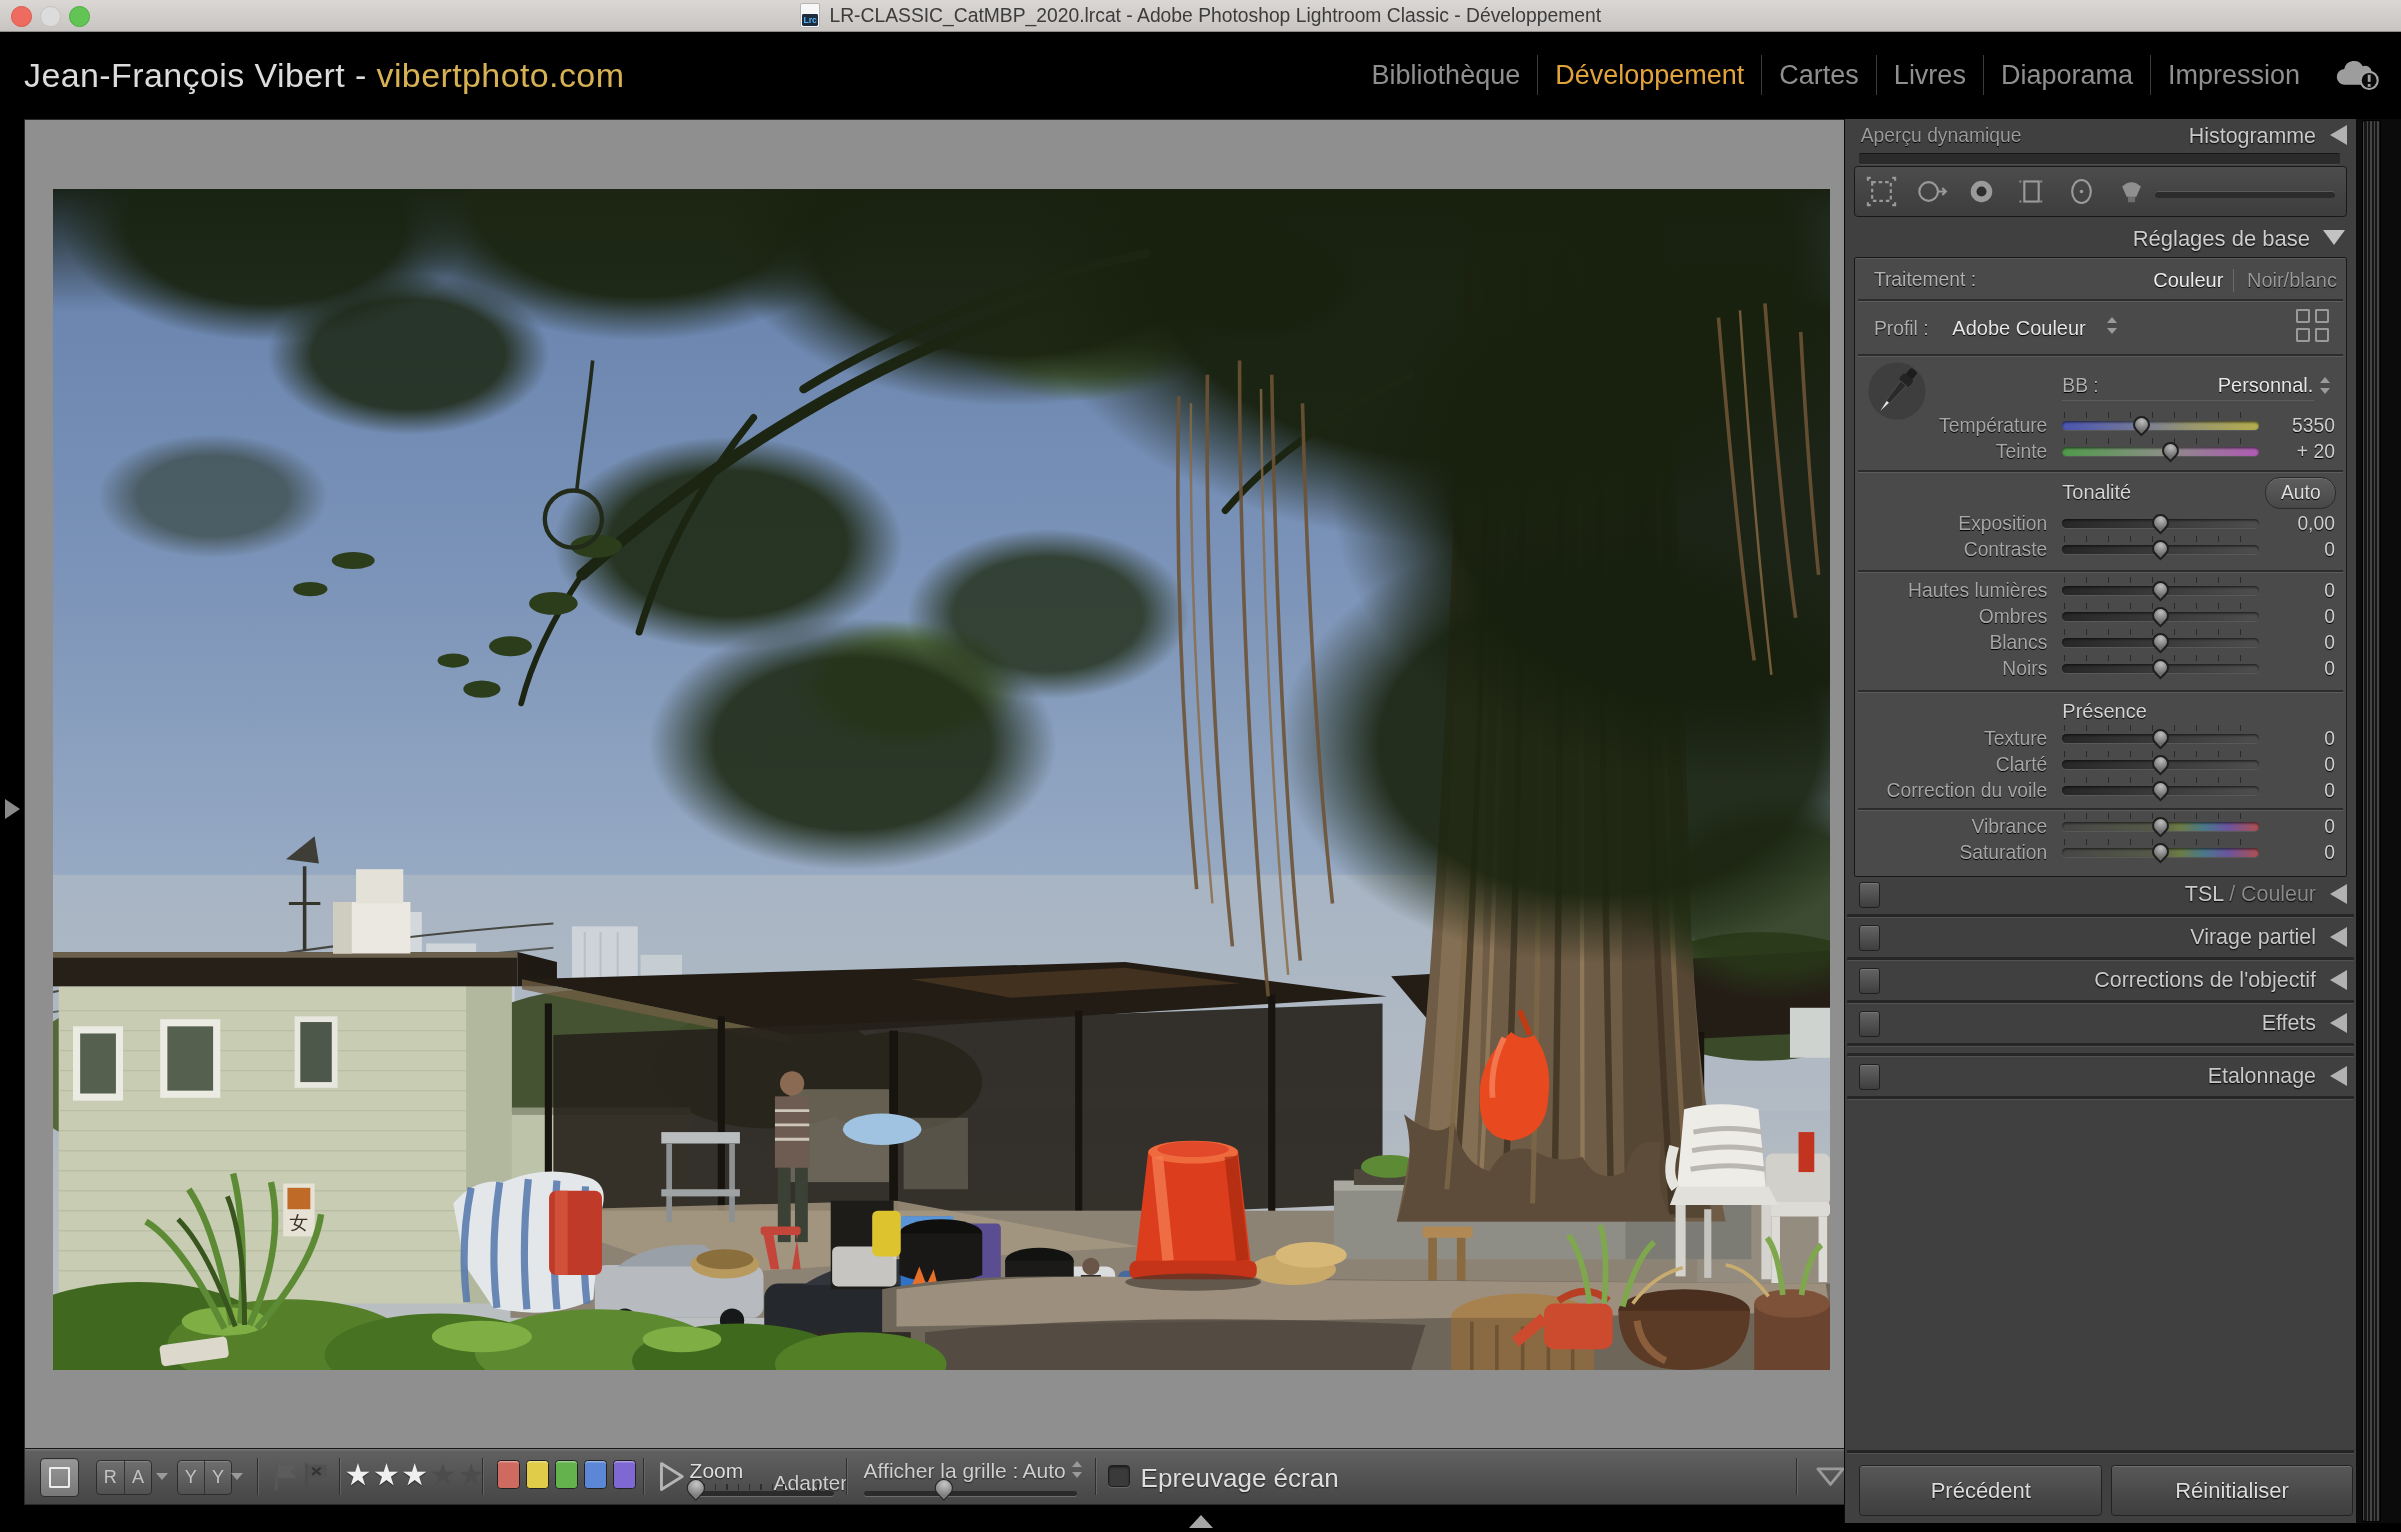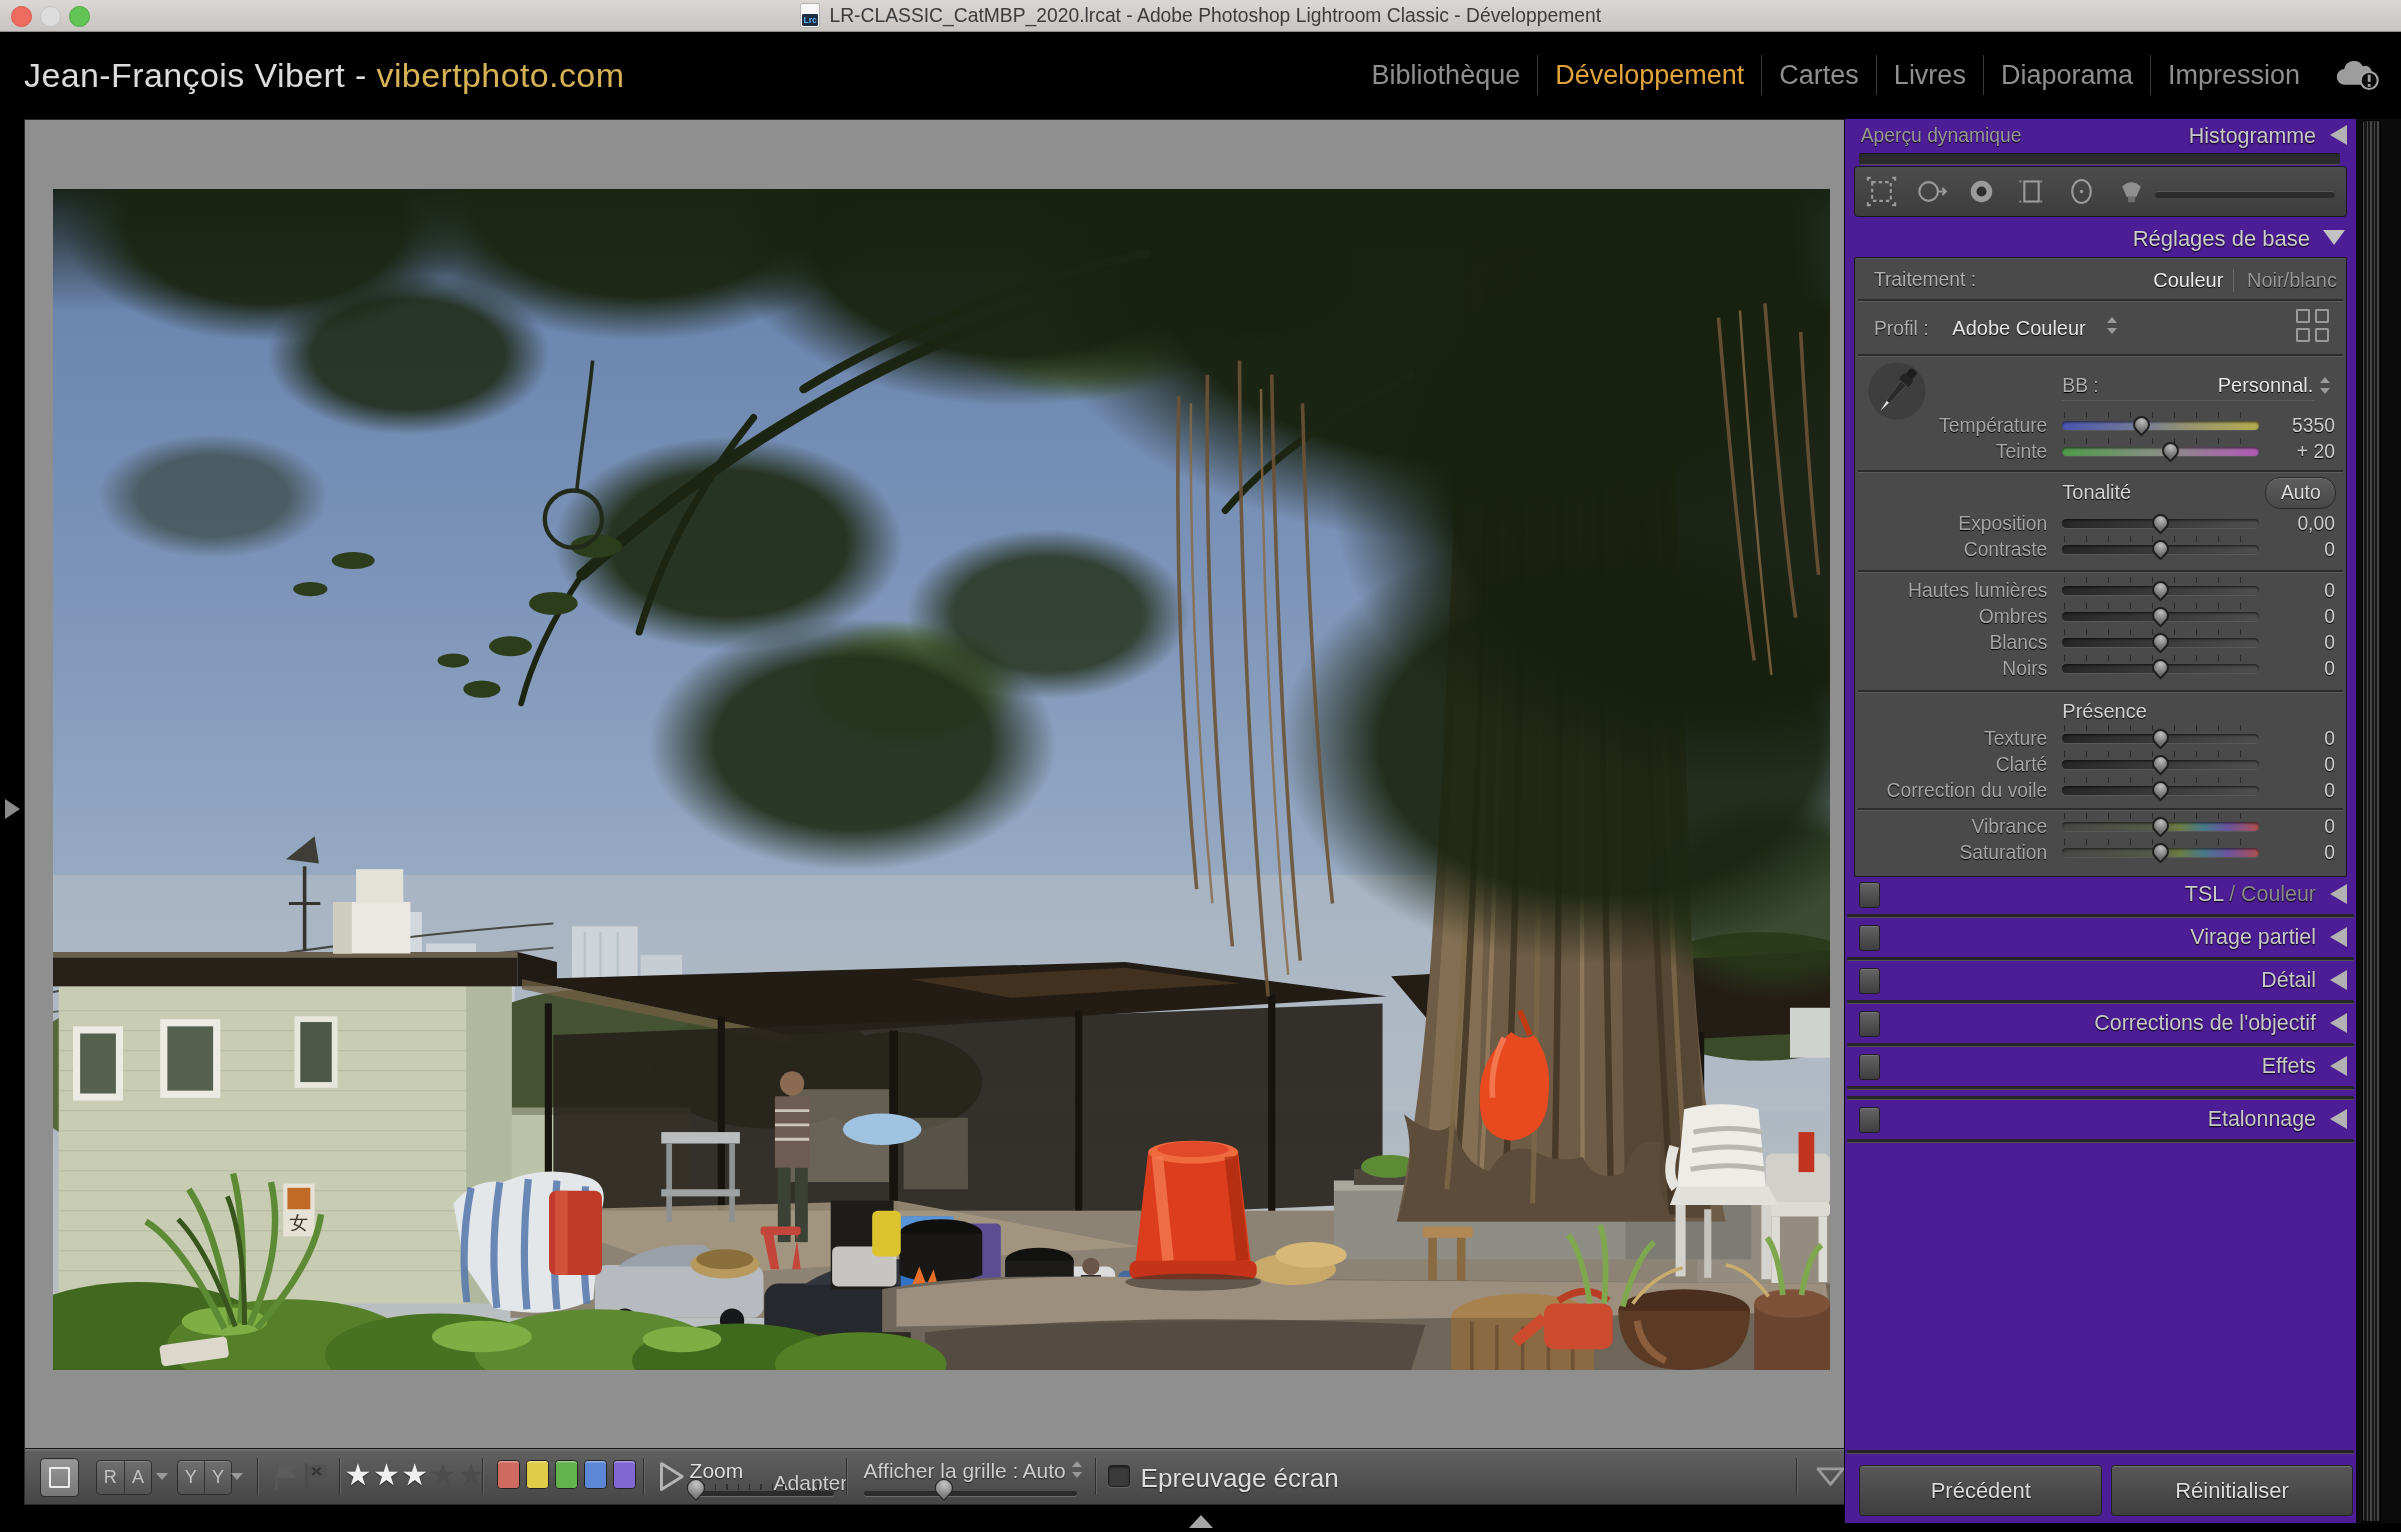--- a/index.html
+++ b/index.html
@@ -83,21 +83,21 @@
   .mini-track{position:absolute;height:5px;border-radius:2.9px;background:#2b2b2b;box-shadow:0 0.7px 0 #7a7a7a;}
   .mini-ticks{position:absolute;height:6.4px;background:repeating-linear-gradient(90deg,#2e2e2e 0 1.4px,transparent 1.4px 11.4px);}
   .mini-thumb{position:absolute;width:15.7px;height:15.7px;background:radial-gradient(circle at 35% 30%,#c6c6c6,#7e7e7e 75%);
     border:1.4px solid #222;border-radius:50% 50% 0 50%;transform:rotate(45deg);margin-left:-7.9px;top:-6.4px;}
   .checkbox{width:20px;height:20px;border-radius:3.6px;background:#3a3a3a;border:1.4px solid #1e1e1e;box-shadow:inset 0 1.4px 2.1px rgba(0,0,0,.5), 0 0.7px 0 #6e6e6e;}
   .updown{display:inline-block;position:relative;width:13px;height:18.6px;vertical-align:middle;}
   .updown:before,.updown:after{content:"";position:absolute;left:1.4px;border-left:5.7px solid transparent;border-right:5.7px solid transparent;}
   .updown:before{top:0.7px;border-bottom:6.4px solid #9a9a9a;}
   .updown:after{bottom:0.7px;border-top:6.4px solid #9a9a9a;}
   
-  .rpanel{position:absolute;left:1844px;top:119px;width:512px;height:1404px;background:#4c1d95;
+  .rpanel{position:absolute;left:1844px;top:119px;width:512px;height:1404px;background:#404040;
     border-left:1.4px solid #0a0a0a;box-sizing:border-box;color:#b5b5b5;}
   .rgutter{position:absolute;left:2356px;top:119px;width:46px;height:1404px;background:#0b0b0b;}
   .rscroll{position:absolute;left:5.7px;top:1.4px;bottom:1.4px;width:17px;border-radius:2.9px;
     background:repeating-linear-gradient(90deg,#454545 0 1.4px,#161616 1.4px 3.6px);border:0.7px solid #000;}
   .phead-tri{width:0;height:0;border-top:10.7px solid transparent;border-bottom:10.7px solid transparent;border-right:17px solid #b2b2b2;}
   .tri-down{width:0;height:0;border-left:11.4px solid transparent;border-right:11.4px solid transparent;border-top:15.7px solid #c2c2c2;}
   .hist-row{position:absolute;left:0;right:0;top:2.1px;height:30px;}
   .hist-left{position:absolute;left:15.7px;top:4.3px;font-size:19.3px;color:#9a9a9a;text-shadow:0 0.7px 0.7px #000;}
   .hist-title{position:absolute;right:40px;top:2.9px;font-size:21.4px;color:#c9c9c9;text-shadow:0 0.7px 1.4px #000;}
   .hist-row .phead-tri{position:absolute;right:8.6px;top:4.3px;}
@@ -851,28 +851,20 @@
     <div class="prow">
       <span class="ptoggle"></span>
       <span class="ptitle"><span>Virage partiel</span><span class="dim"></span></span>
       <span class="phead-tri"></span>
     </div>
     <div class="pgroove"></div>
   </div>
       <div>
     <div class="prow">
       <span class="ptoggle"></span>
-      <span class="ptitle"><span>Détail</span><span class="dim"></span></span>
-      <span class="phead-tri"></span>
-    </div>
-    <div class="pgroove"></div>
-  </div>
-      <div>
-    <div class="prow">
-      <span class="ptoggle"></span>
       <span class="ptitle"><span>Corrections de l'objectif</span><span class="dim"></span></span>
       <span class="phead-tri"></span>
     </div>
     <div class="pgroove"></div>
   </div>
       <div>
     <div class="prow">
       <span class="ptoggle"></span>
       <span class="ptitle"><span>Effets</span><span class="dim"></span></span>
       <span class="phead-tri"></span>

